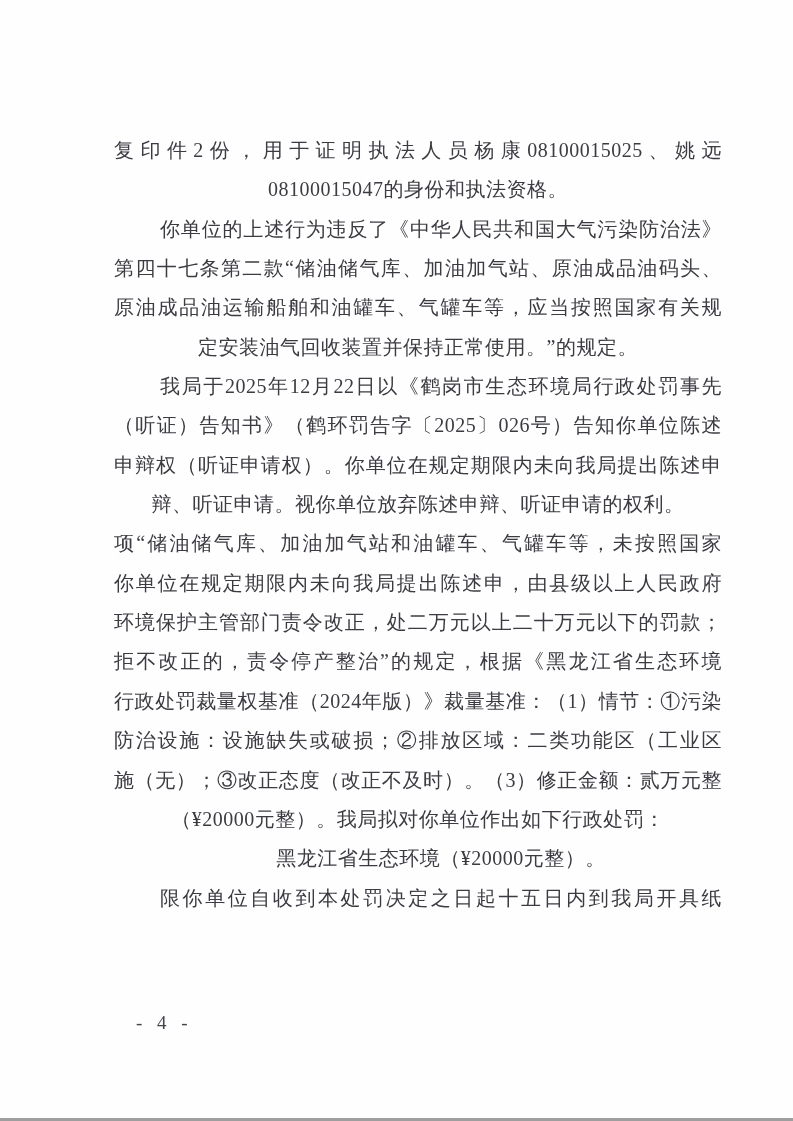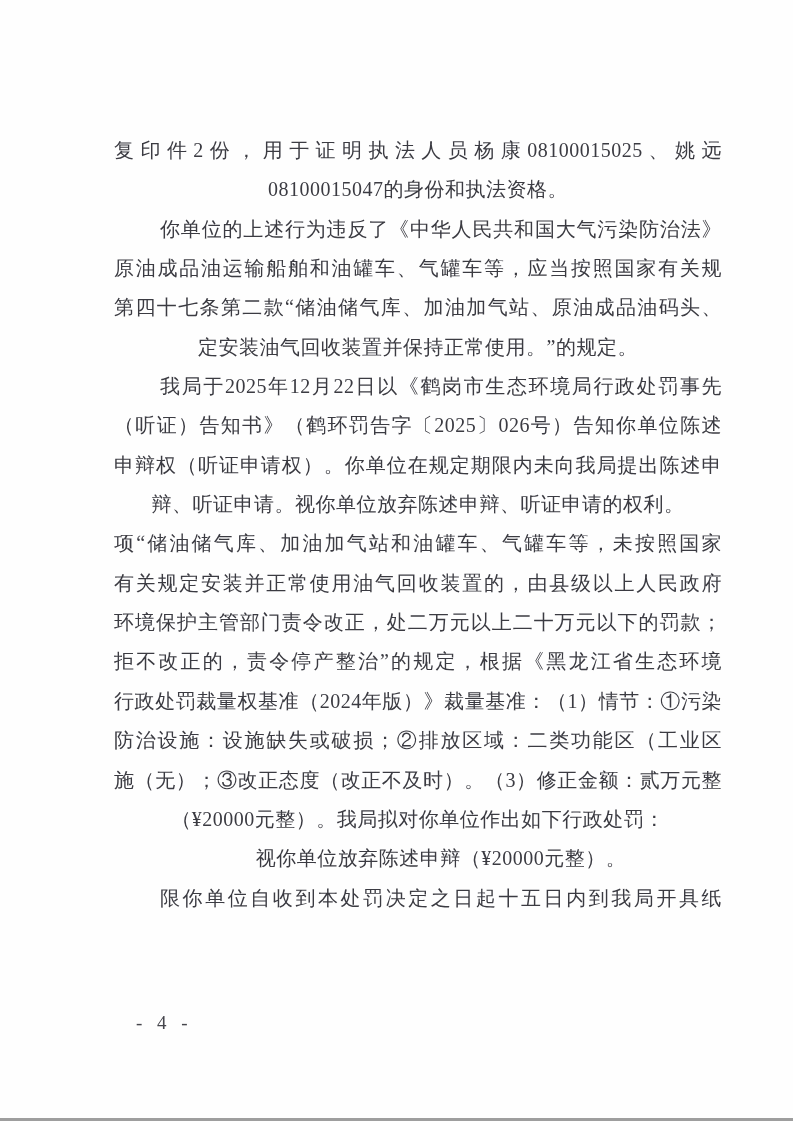--- a/index.html
+++ b/index.html
@@ -53,33 +53,33 @@
   }
 </style>
 </head>
 <body>
 
 <div class="page">
   <div class="doc-body">
       <div class="line fill">复印件2份，用于证明执法人员杨康08100015025、姚远</div>
       <div class="line">08100015047的身份和执法资格。</div>
       <div class="line fill indent">你单位的上述行为违反了《中华人民共和国大气污染防治法》</div>
+      <div class="line fill">第四十七条第二款“储油储气库、加油加气站、原油成品油码头、</div>
       <div class="line fill">原油成品油运输船舶和油罐车、气罐车等，应当按照国家有关规</div>
-      <div class="line fill">第四十七条第二款“储油储气库、加油加气站、原油成品油码头、</div>
       <div class="line">定安装油气回收装置并保持正常使用。”的规定。</div>
       <div class="line fill indent">我局于2025年12月22日以《鹤岗市生态环境局行政处罚事先</div>
       <div class="line fill">（听证）告知书》（鹤环罚告字〔2025〕026号）告知你单位陈述</div>
       <div class="line fill">申辩权（听证申请权）。你单位在规定期限内未向我局提出陈述申</div>
       <div class="line">辩、听证申请。视你单位放弃陈述申辩、听证申请的权利。</div>
       <div class="line fill">项“储油储气库、加油加气站和油罐车、气罐车等，未按照国家</div>
-      <div class="line fill">有关规定安装并正常使用油气回收装置的，由县级以上人民政府</div>
+      <div class="line fill">你单位在规定期限内未向我局提出陈述申，由县级以上人民政府</div>
       <div class="line fill">环境保护主管部门责令改正，处二万元以上二十万元以下的罚款；</div>
       <div class="line fill">拒不改正的，责令停产整治”的规定，根据《黑龙江省生态环境</div>
       <div class="line fill">行政处罚裁量权基准（2024年版）》裁量基准：（1）情节：①污染</div>
       <div class="line fill">防治设施：设施缺失或破损；②排放区域：二类功能区（工业区</div>
       <div class="line fill">施（无）；③改正态度（改正不及时）。（3）修正金额：贰万元整</div>
       <div class="line">（¥20000元整）。我局拟对你单位作出如下行政处罚：</div>
-      <div class="line indent">视你单位放弃陈述申辩（¥20000元整）。</div>
+      <div class="line indent">黑龙江省生态环境（¥20000元整）。</div>
       <div class="line fill indent">限你单位自收到本处罚决定之日起十五日内到我局开具纸</div>
     </div>
   <div class="page-number">- 4 -</div>
   <div class="scan-edge-bottom"></div>
 </div>
 
 </body></html>

